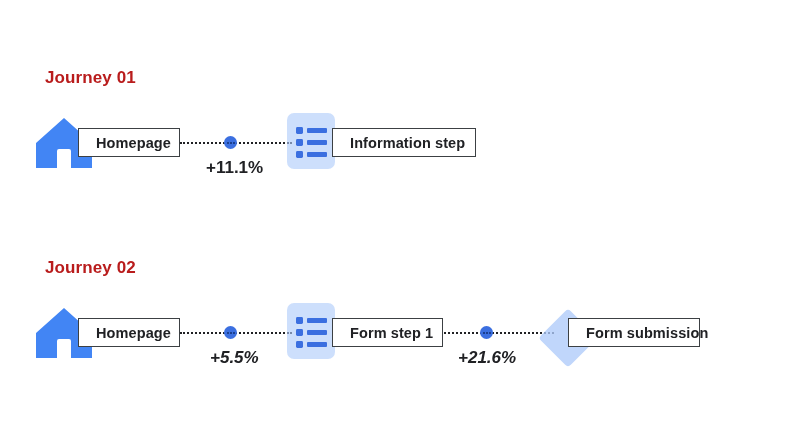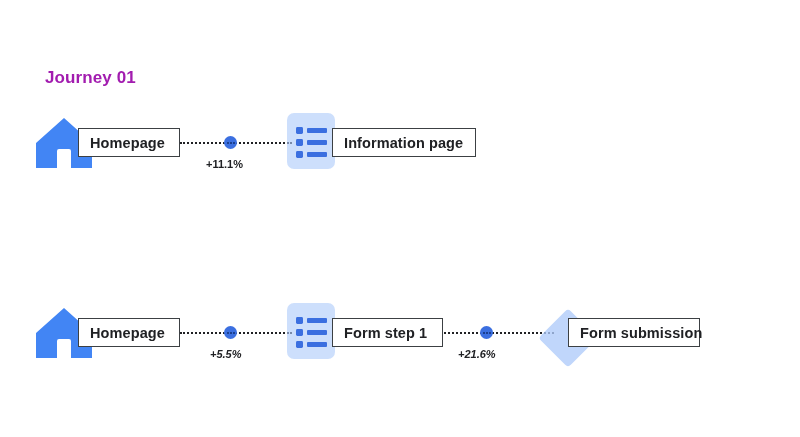--- a/index.html
+++ b/index.html
@@ -17,36 +17,36 @@
   .canvas {
     position: absolute;
     left: 0; top: 0;
     width: 800px;
     height: 437px;
   }
   .journey-title {
     position: absolute;
     font-size: 17px;
     font-weight: 700;
-    color: #a21caf;
+    color: #b91c1c;
     letter-spacing: 0.1px;
     white-space: nowrap;
   }
   .j1-title { left: 45px; top: 68px; }
   .j2-title { left: 45px; top: 258px; }
 
   
   .node-box {
     position: absolute;
     background: #ffffff;
     border: 1.3px solid #3c4043;
     box-sizing: border-box;
     display: flex;
     align-items: center;
-    padding-left: 11px;
+    padding-left: 17px;
     height: 29px;
     z-index: 5;
   }
   .node-box .node-label {
     font-size: 14.5px;
     font-weight: 700;
     color: #202124;
     letter-spacing: 0.1px;
     white-space: nowrap;
   }
@@ -88,21 +88,21 @@
     content: "";
     position: absolute;
     left: 2.5px;
     top: 5.5px;
     width: 8px;
     height: 2px;
     border-top: 2px dotted #1b3f8f;
   }
   .pct-label {
     position: absolute;
-    font-size: 11px;
+    font-size: 17px;
     font-weight: 700;
     color: #202124;
     white-space: nowrap;
     z-index: 4;
   }
 </style>
 </head>
 <body>
 
 <div class="canvas">
@@ -129,23 +129,24 @@
       <rect x="9" y="38" width="7" height="7" rx="1.4" fill="#3B6FE0"></rect>
       <rect x="20" y="39" width="20" height="5" rx="1" fill="#3B6FE0"></rect>
     </svg>
   </div>
 
   <div class="node-box" style="left:78px; top:128px; width:102px;">
     <span class="node-label">Homepage</span>
   </div>
 
   <div class="node-box" style="left:332px; top:128px; width:144px;">
-    <span class="node-label">Information page</span>
+    <span class="node-label">Information step</span>
   </div>
 
+  <div class="journey-title j2-title">Journey 02</div>
 
   <div class="house-icon" style="left:36px; top:308px;">
     <svg width="56" height="50" viewBox="0 0 56 50">
       <path d="M28 0 L56 25 L56 50 L35 50 L35 33 Q35 31 33 31 L23 31 Q21 31 21 33 L21 50 L0 50 L0 25 Z" fill="#4285F4"></path>
     </svg>
   </div>
 
   <div class="connector" style="left:180px; top:332px; width:112px;"></div>
   <div class="conn-dot" style="left:224px; top:326px;"></div>
   <div class="pct-label" style="left:210px; top:348px;font-style:italic;">+5.5%</div>

